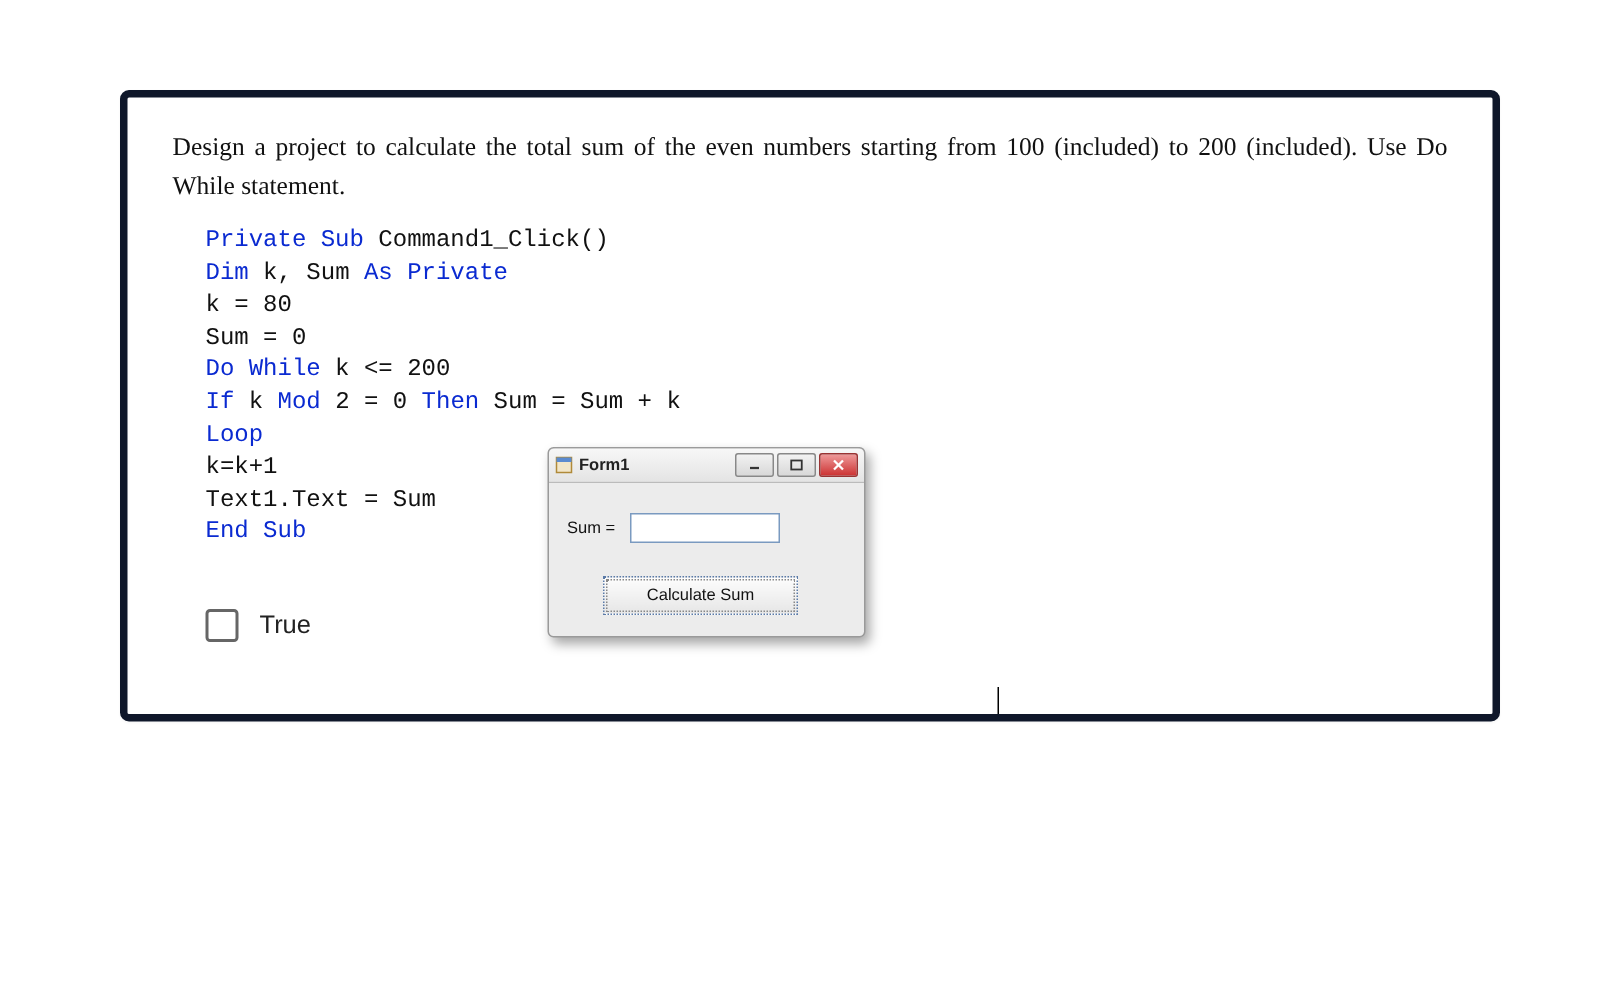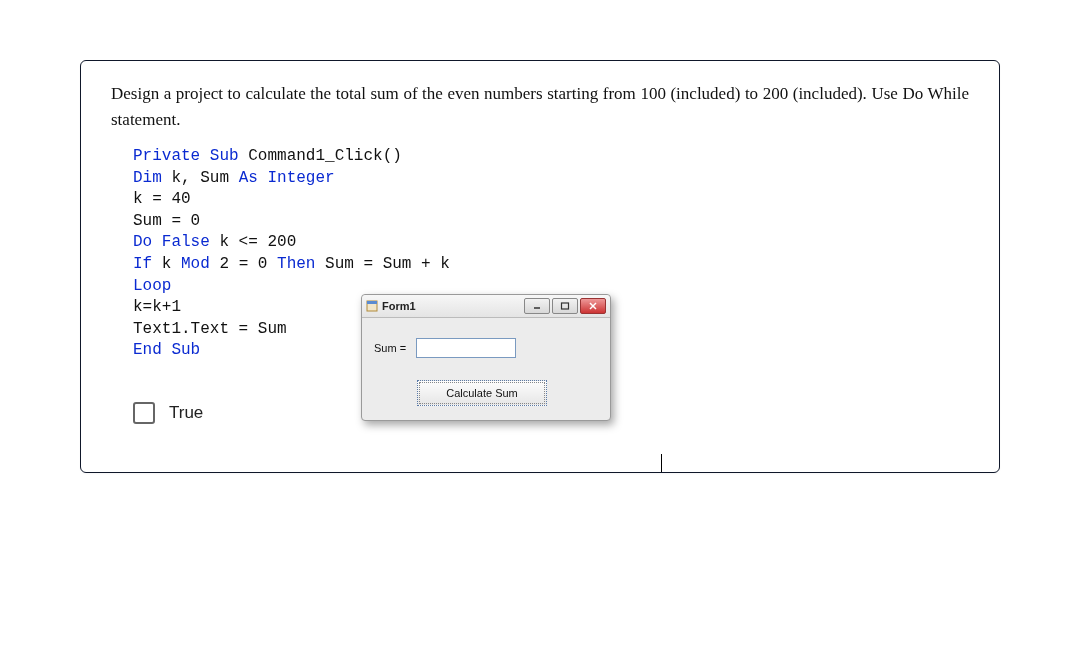--- a/index.html
+++ b/index.html
@@ -4,21 +4,21 @@
   <style>
     * { box-sizing: border-box; margin: 0; padding: 0; }
     body {
       font-family: Georgia, 'Times New Roman', serif;
       background: #fff;
       padding: 60px 80px;
       width: 1080px;
       height: 663px;
     }
     .question-wrap {
-      border: 1px solid #0f172a;
+      border: 5px solid #0f172a;
       border-radius: 6px;
       padding: 20px 30px 30px 30px;
       box-shadow: 0 1px 2px rgba(0,0,0,0.04);
     }
     .question-text {
       font-size: 17px;
       line-height: 1.5;
       color: #111;
       text-align: justify;
       margin-bottom: 14px;
@@ -33,21 +33,21 @@
     }
     .code-block .kw { color: #0a2ad1; text-align: center; }
     .code-block .loop { color: #0a2ad1; }
     .content-row {
       position: relative;
     }
     .form-mock {
       position: absolute;
       left: 250px;
       top: 148px;
-      width: 250px;
+      width: 212px;
       background: #ececec;
       border: 1px solid #9a9a9a;
       border-radius: 4px;
       box-shadow: 3px 4px 8px rgba(0,0,0,0.35);
       font-family: Tahoma, Arial, sans-serif;
     }
     .titlebar {
       display: flex;
       align-items: center;
       padding: 3px 4px;
@@ -143,24 +143,24 @@
 </head>
 <body>
 
 <div class="question-wrap">
 
   <p class="question-text">Design a project to calculate the total sum of the even numbers starting from 100 (included) to 200 (included). Use Do While statement.</p>
 
   <div class="content-row">
 
     <div class="code-block"><span class="kw">Private Sub</span><span> Command1_Click()</span>
-<span class="kw">Dim</span><span> k, Sum </span><span class="kw">As Integer</span>
-<span>k = 40</span>
+<span class="kw">Dim</span><span> k, Sum </span><span class="kw">As Private</span>
+<span>k = 80</span>
 <span>Sum = 0</span>
-<span class="kw">Do False</span><span> k &lt;= 200</span>
+<span class="kw">Do While</span><span> k &lt;= 200</span>
 <span class="kw">If</span><span> k </span><span class="kw">Mod</span><span> 2 = 0 </span><span class="kw">Then</span><span> Sum = Sum + k</span>
 <span class="loop">Loop</span>
 <span>k=k+1</span>
 <span>Text1.Text = Sum</span>
 <span class="kw">End Sub</span></div>
 
     <div class="form-mock">
       <div class="titlebar">
         <span class="app-icon">
           <svg viewBox="0 0 12 12">

